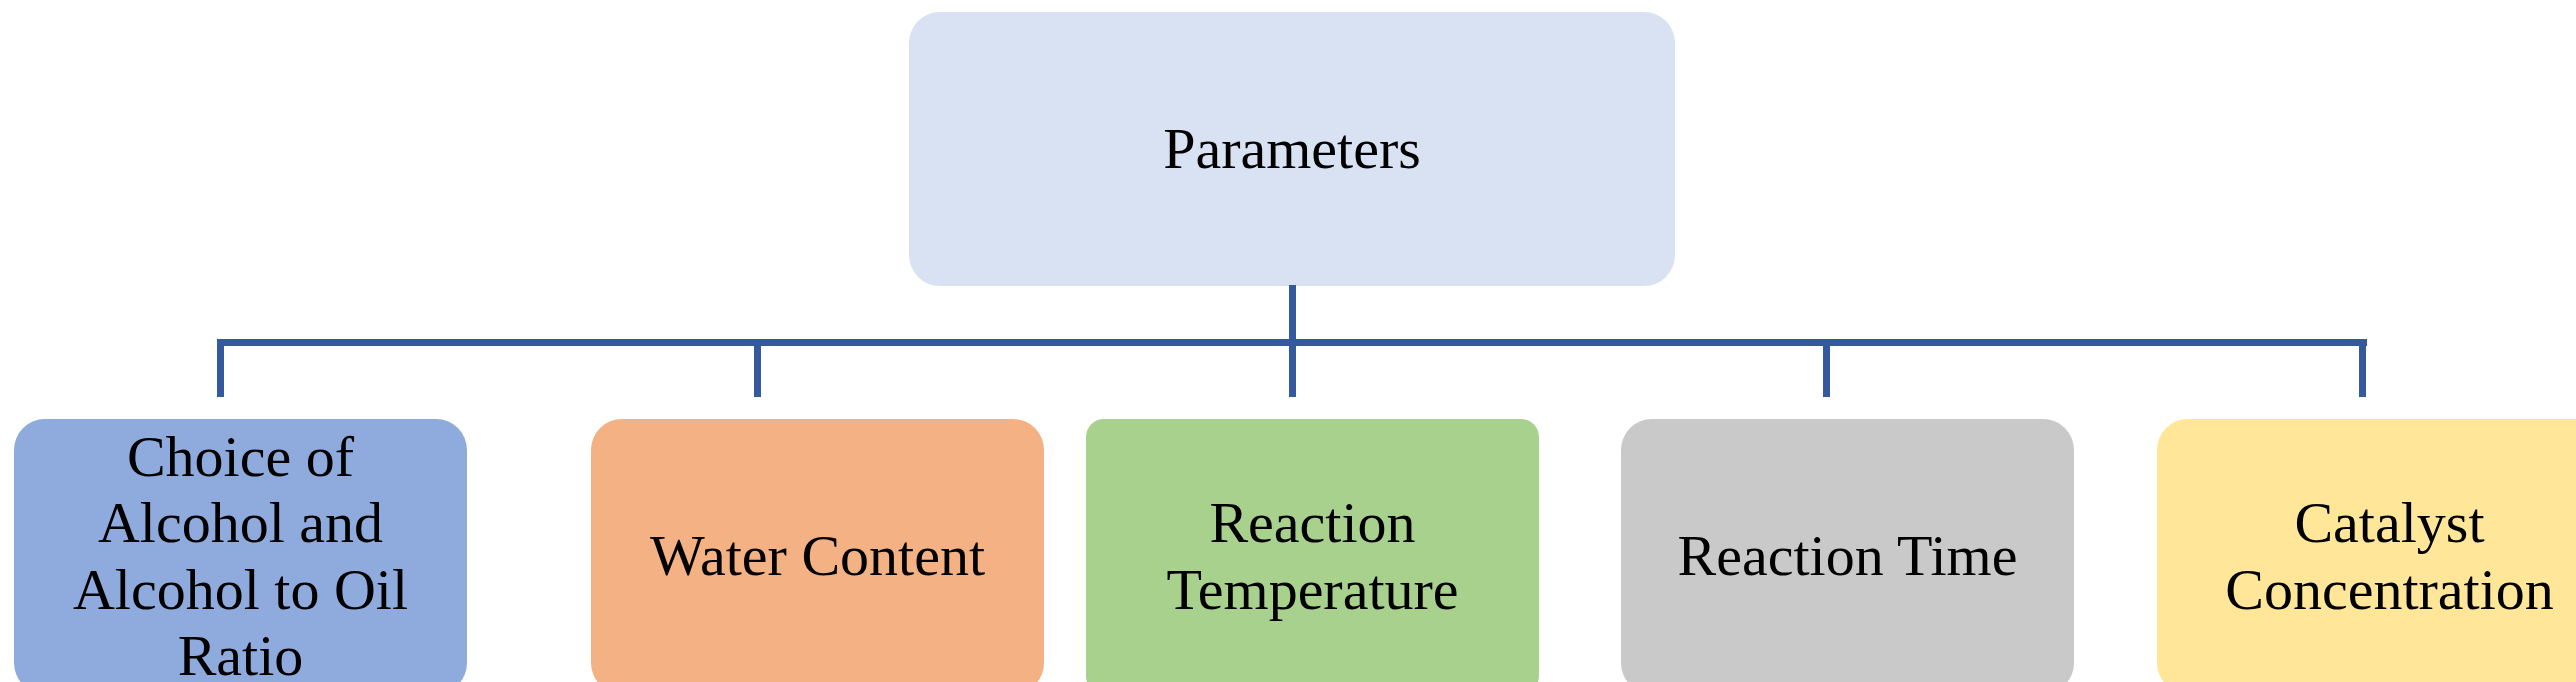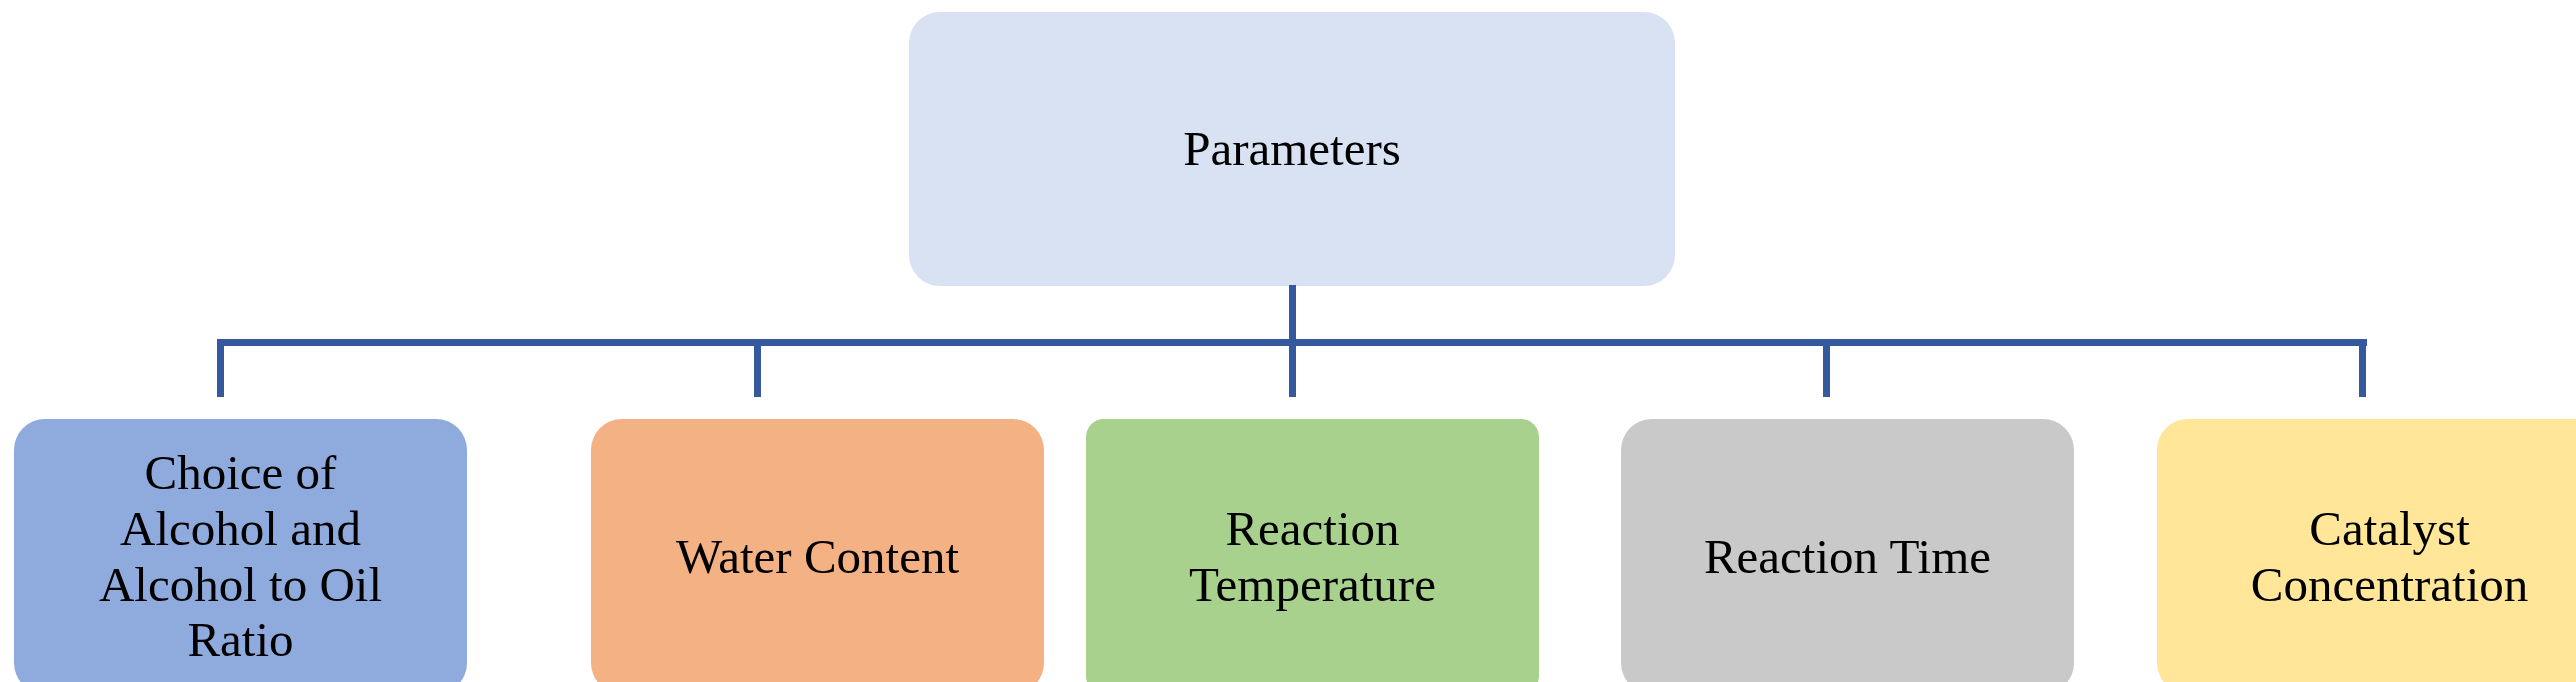--- a/index.html
+++ b/index.html
@@ -19,21 +19,21 @@
     position: absolute;
     display: flex;
     align-items: center;
     justify-content: center;
     text-align: center;
     border-radius: 31px;
     box-sizing: border-box;
   }
   .node .label {
     white-space: pre-line;
-    font-size: 49px;
+    font-size: 58px;
     line-height: 1.14;
     color: #000000;
     padding: 0 13px;
   }
   .root-node {
     left: 909px;
     top: 11.6px;
     width: 766px;
     height: 274px;
   }

